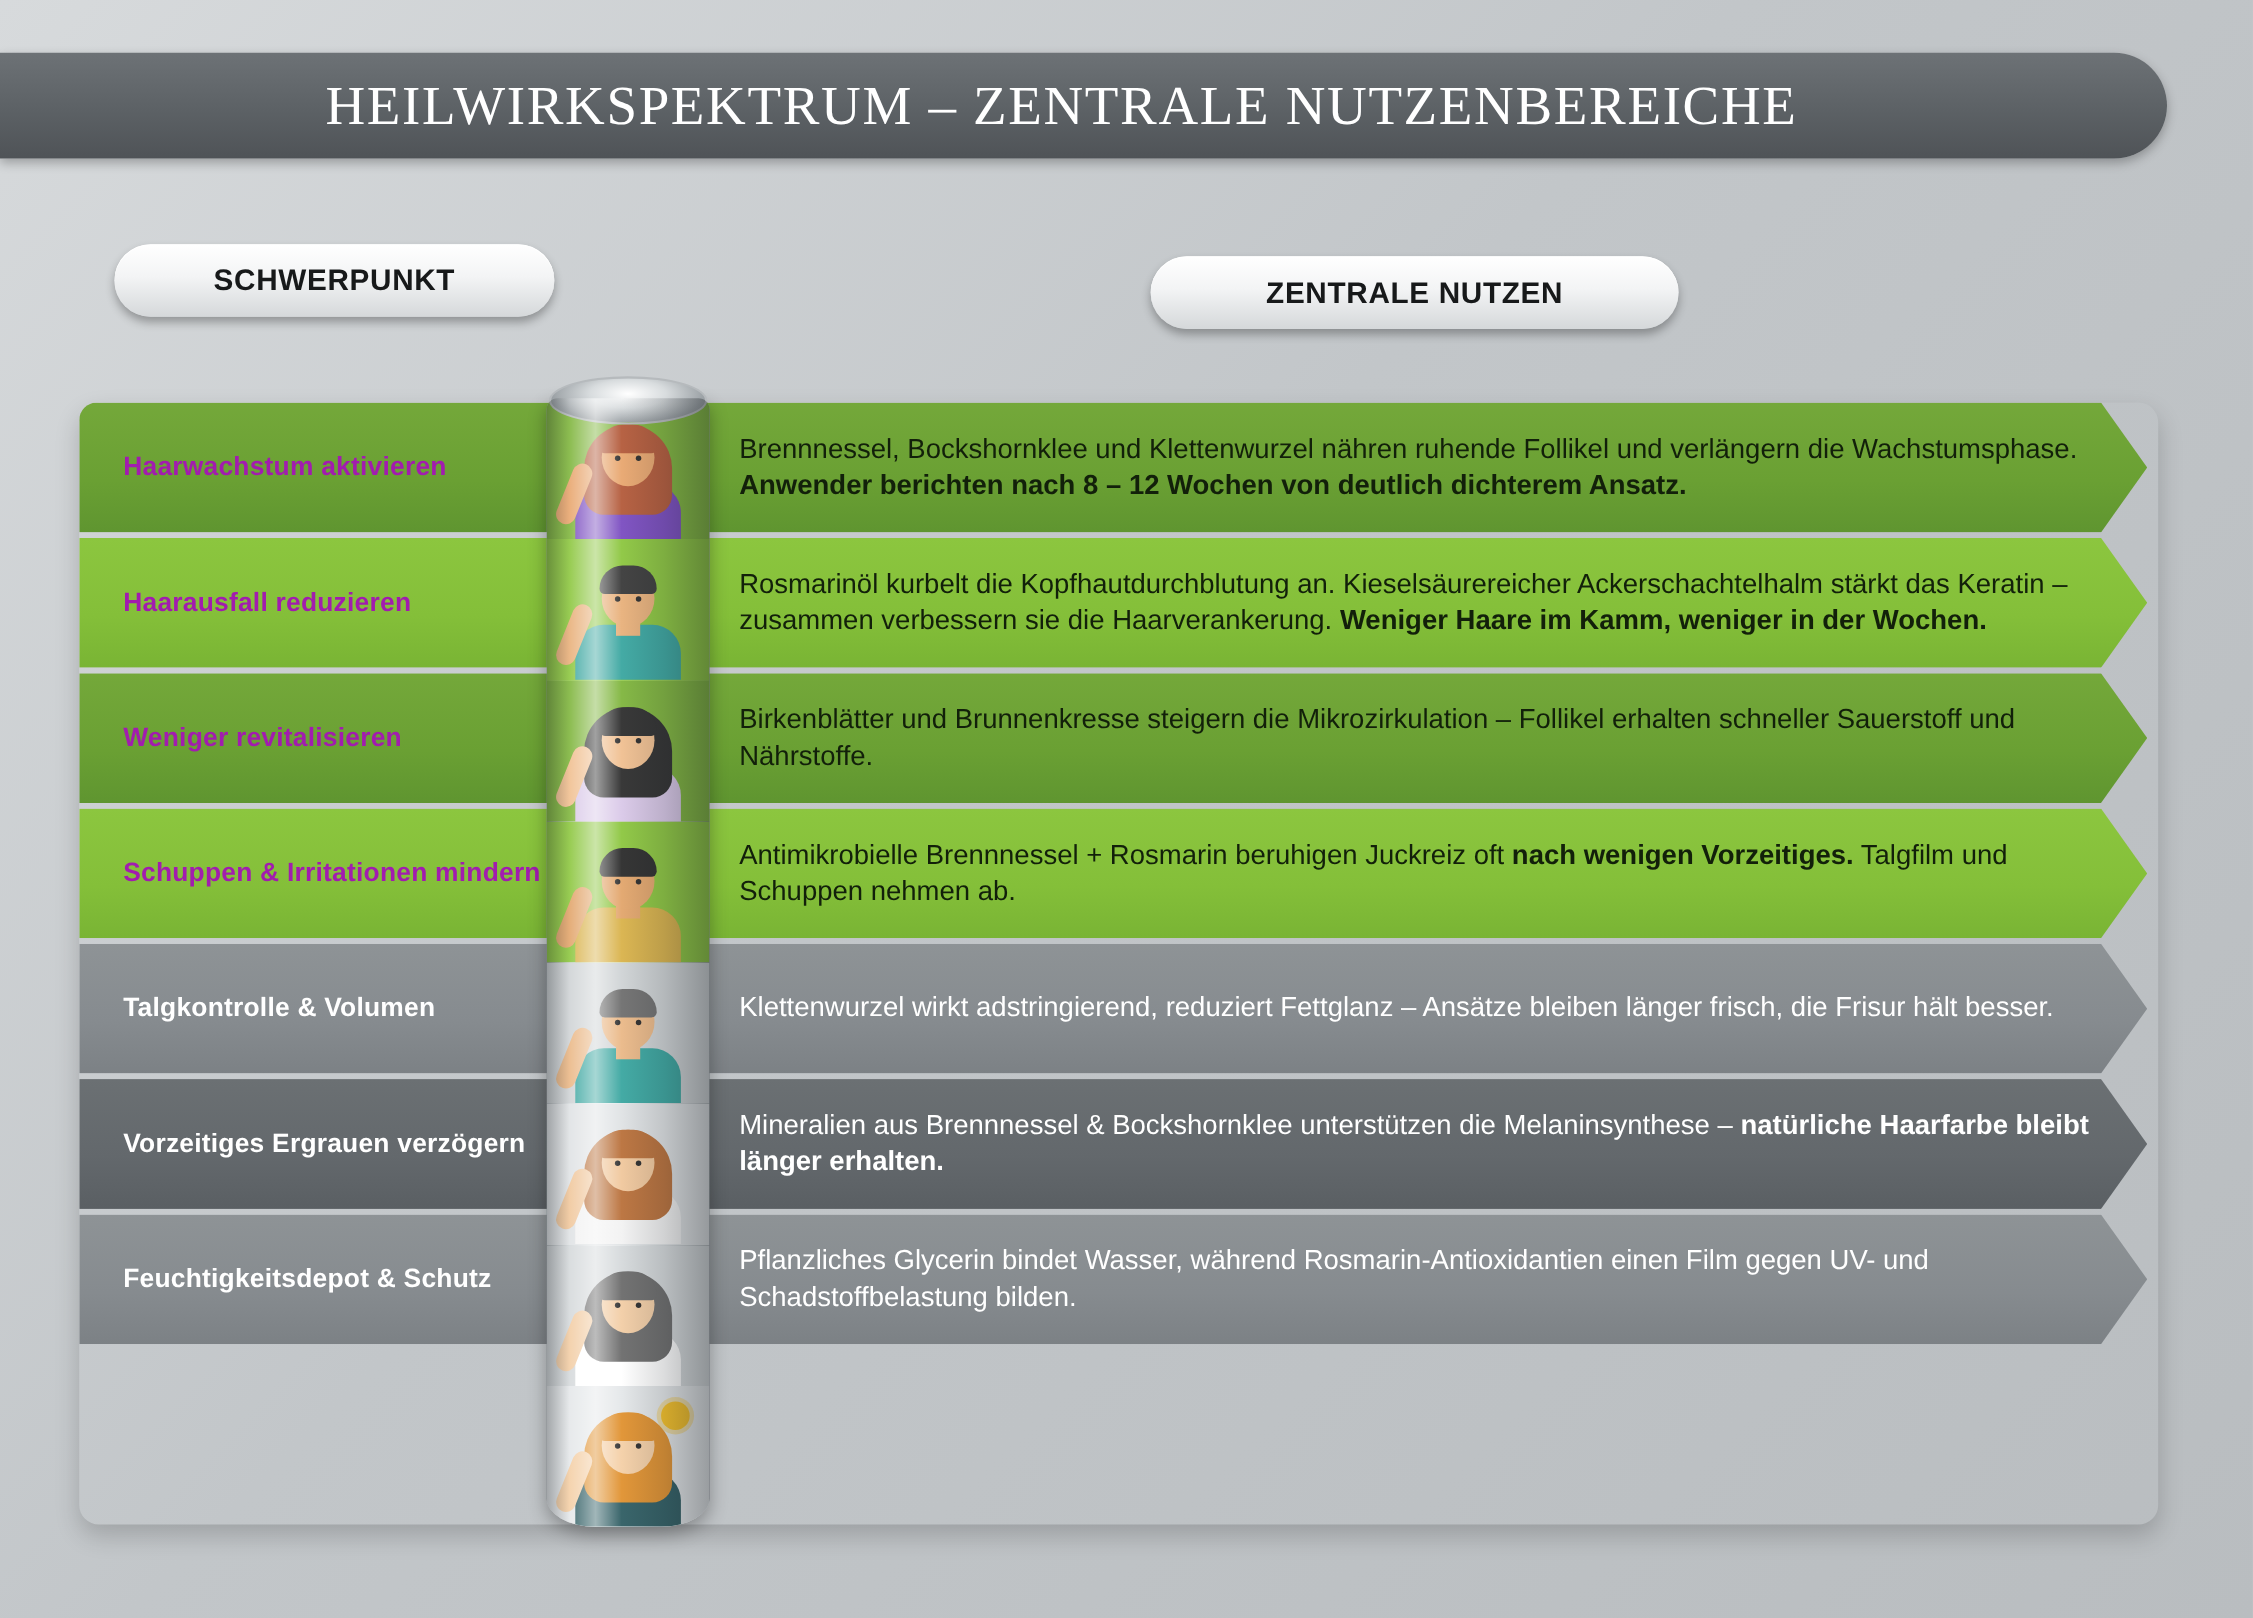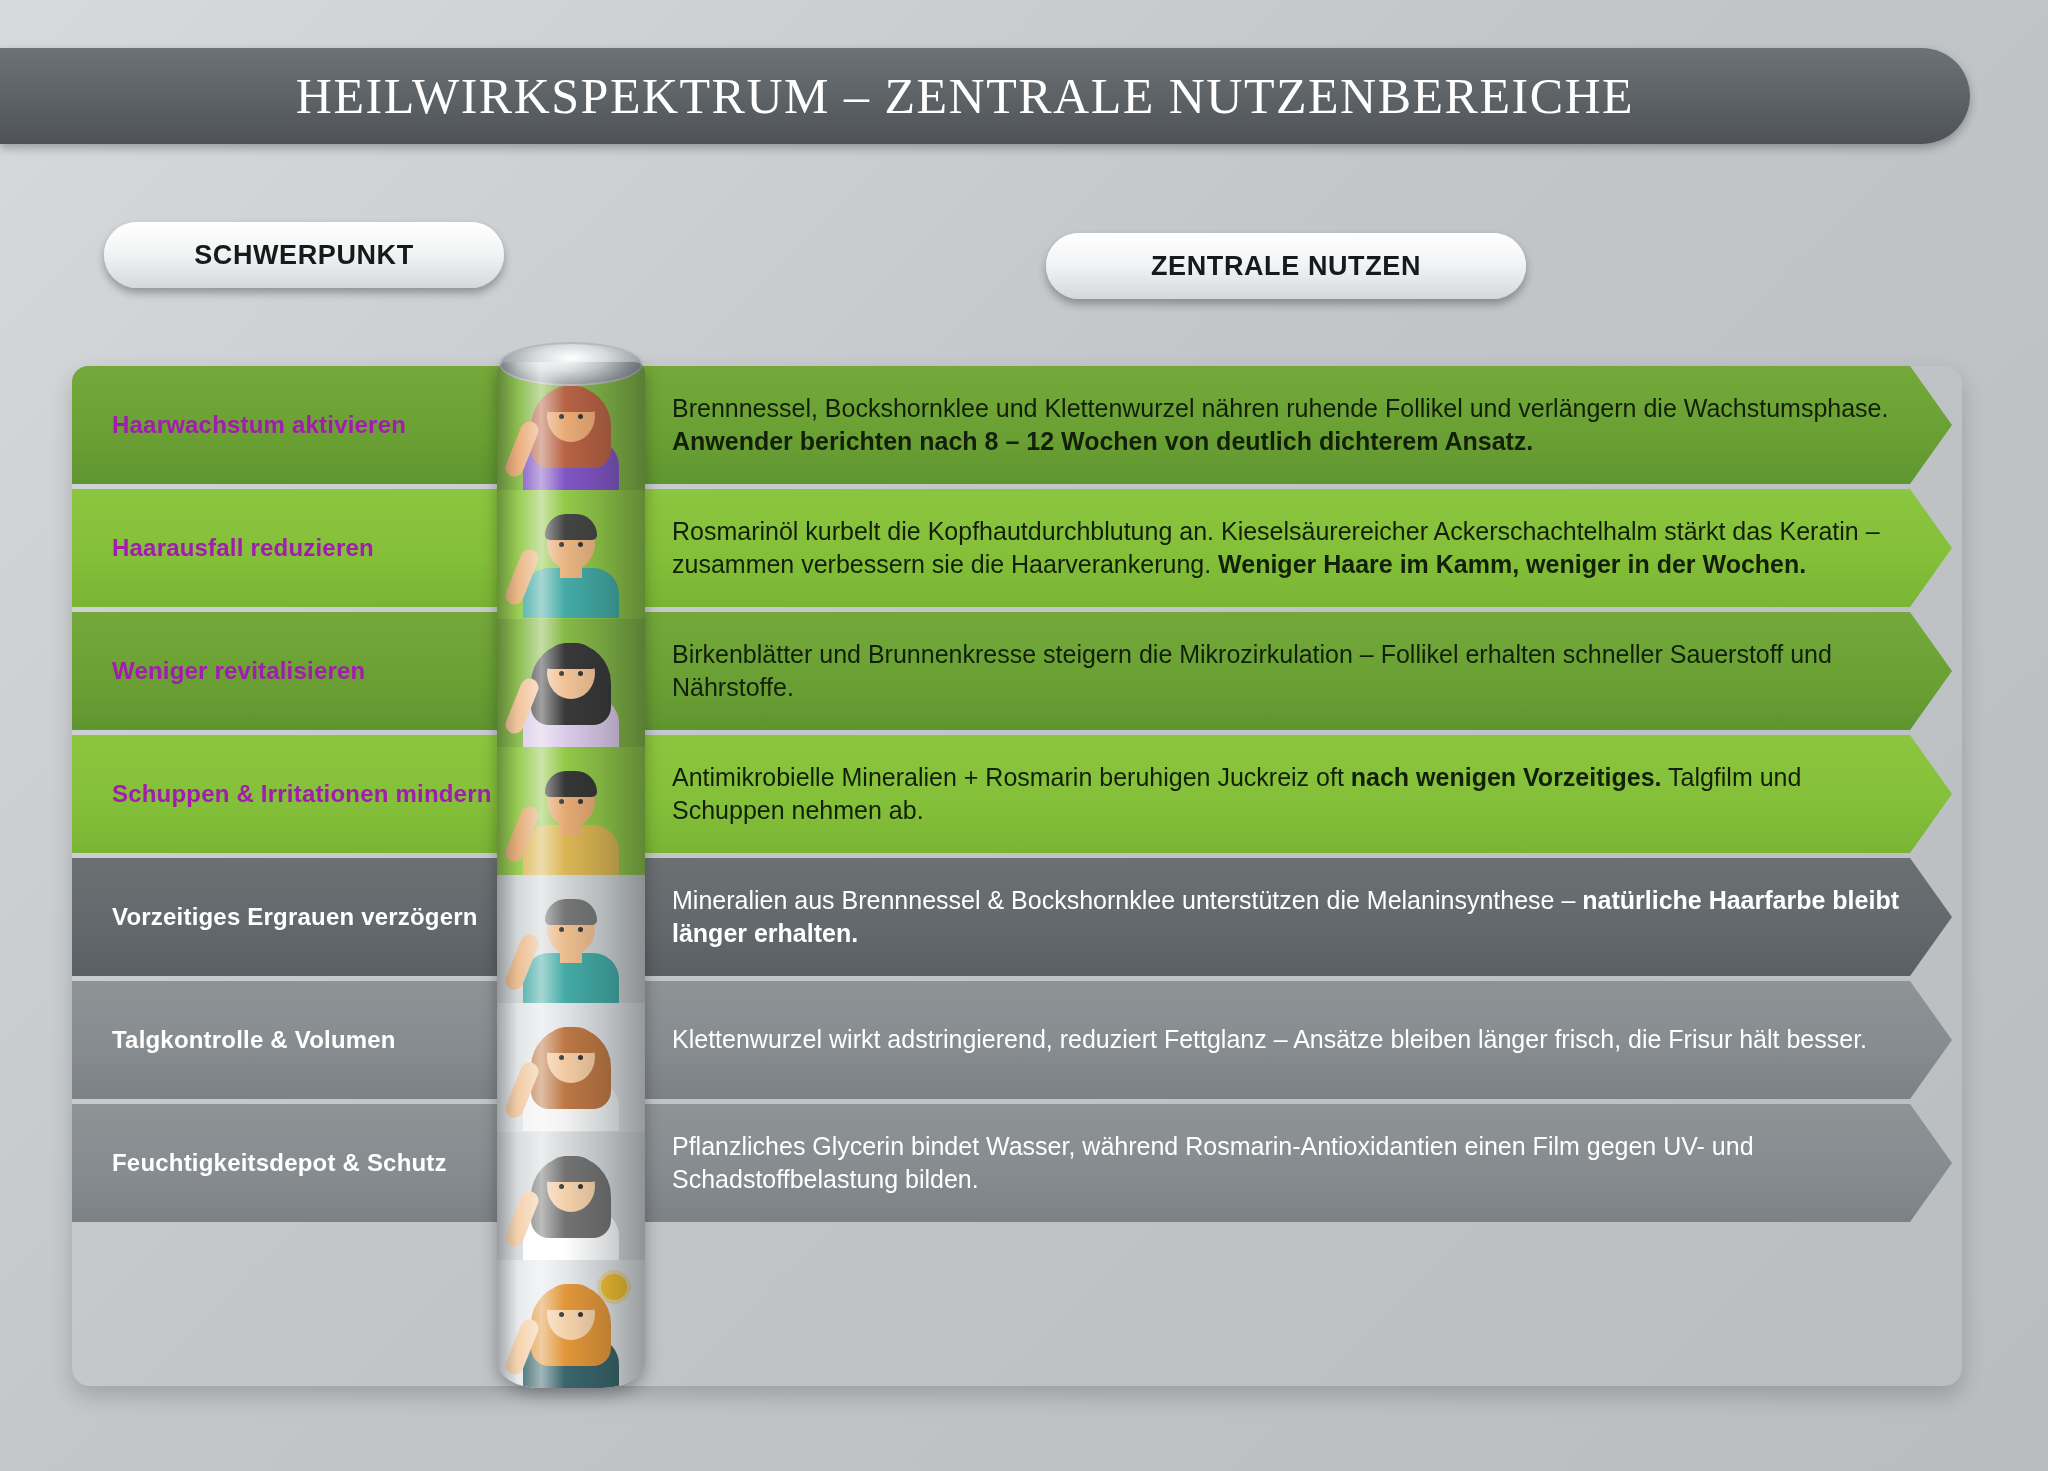--- a/index.html
+++ b/index.html
@@ -241,35 +241,35 @@
       <div class="row-band g1"></div>
       <div class="row-label on-green">Weniger revitalisieren</div>
       <div class="row-text on-green">
         <div><span>Birkenblätter und Brunnenkresse steigern die Mikrozirkulation – Follikel erhalten schneller Sauerstoff und Nährstoffe.</span></div>
       </div>
     </div>
     <div class="row">
       <div class="row-band g2"></div>
       <div class="row-label on-green">Schuppen &amp; Irritationen mindern</div>
       <div class="row-text on-green">
-        <div><span>Antimikrobielle Mineralien + Rosmarin beruhigen Juckreiz oft </span><b>nach wenigen Vorzeitiges.</b><span> Talgfilm und Schuppen nehmen ab.</span></div>
+        <div><span>Antimikrobielle Brennnessel + Rosmarin beruhigen Juckreiz oft </span><b>nach wenigen Vorzeitiges.</b><span> Talgfilm und Schuppen nehmen ab.</span></div>
+      </div>
+    </div>
+    <div class="row">
+      <div class="row-band d2"></div>
+      <div class="row-label on-dark">Talgkontrolle &amp; Volumen</div>
+      <div class="row-text on-dark">
+        <div><span>Klettenwurzel wirkt adstringierend, reduziert Fettglanz – Ansätze bleiben länger frisch, die Frisur hält besser.</span></div>
       </div>
     </div>
     <div class="row">
       <div class="row-band d1"></div>
       <div class="row-label on-dark">Vorzeitiges Ergrauen verzögern</div>
       <div class="row-text on-dark">
         <div><span>Mineralien aus Brennnessel &amp; Bockshornklee unterstützen die Melaninsynthese – </span><b>natürliche Haarfarbe bleibt länger erhalten.</b></div>
-      </div>
-    </div>
-    <div class="row">
-      <div class="row-band d2"></div>
-      <div class="row-label on-dark">Talgkontrolle &amp; Volumen</div>
-      <div class="row-text on-dark">
-        <div><span>Klettenwurzel wirkt adstringierend, reduziert Fettglanz – Ansätze bleiben länger frisch, die Frisur hält besser.</span></div>
       </div>
     </div>
     <div class="row">
       <div class="row-band d2"></div>
       <div class="row-label on-dark">Feuchtigkeitsdepot &amp; Schutz</div>
       <div class="row-text on-dark">
         <div><span>Pflanzliches Glycerin bindet Wasser, während Rosmarin-Antioxidantien einen Film gegen UV- und Schadstoffbelastung bilden.</span></div>
       </div>
     </div>
   </div>

